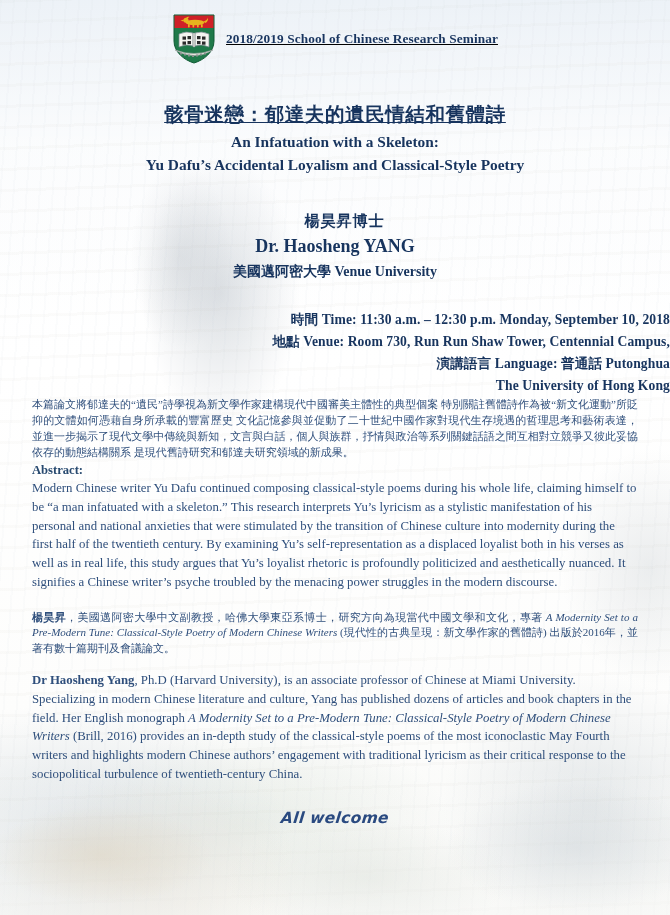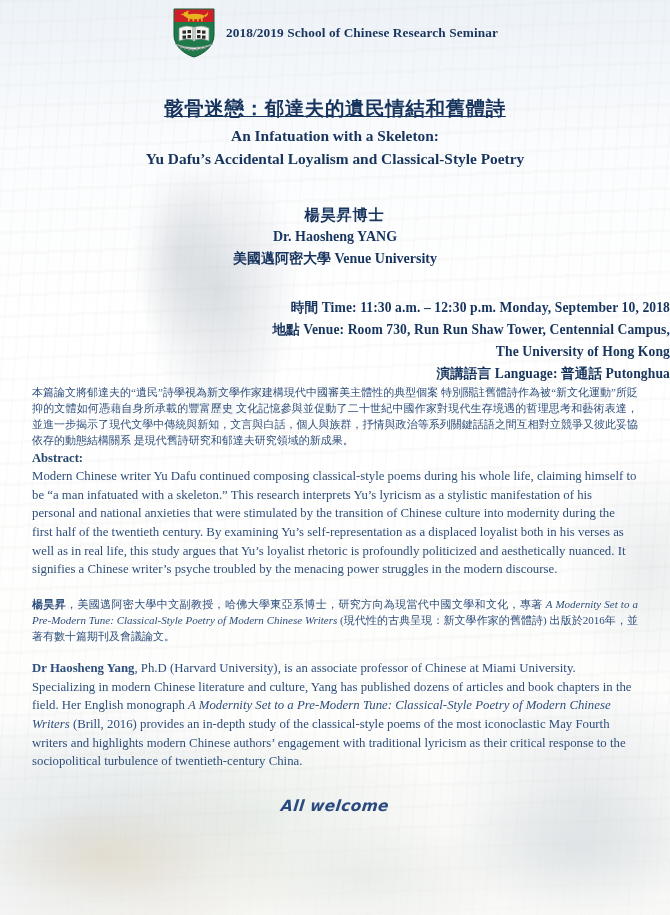--- a/index.html
+++ b/index.html
@@ -68,21 +68,23 @@
     height: 915px;
     box-sizing: border-box;
   }
 
   
   .header {
     display: flex;
     align-items: center;
     justify-content: center;
     gap: 10px;
+    padding-top: 6px;
     height: 66px;
+    text-decoration: underline;
   }
   .crest {
     width: 44px;
     height: 52px;
     flex: 0 0 auto;
   }
   .header-title {
     font-size: 13.3px;
     font-weight: bold;
     color: #19355f;
@@ -124,21 +126,21 @@
   }
   .speaker-zh {
     font-size: 15.2px;
     font-weight: bold;
     color: #17345e;
     letter-spacing: 0.8px;
     line-height: 1.55;
     padding-left: 19px;
   }
   .speaker-en {
-    font-size: 14px;
+    font-size: 18px;
     font-weight: bold;
     color: #17345e;
     line-height: 1.6;
   }
   .speaker-aff {
     font-size: 14px;
     font-weight: bold;
     color: #17345e;
     line-height: 1.6;
   }
@@ -277,22 +279,22 @@
 
     <div class="speaker-block">
       <div class="speaker-zh">楊昊昇博士</div>
       <div class="speaker-en">Dr. Haosheng YANG</div>
       <div class="speaker-aff">美國邁阿密大學 Venue University</div>
     </div>
 
     <div class="details-block">
       <div class="details-line">時間 Time: 11:30 a.m. – 12:30 p.m. Monday, September 10, 2018</div>
       <div class="details-line">地點 Venue: Room 730, Run Run Shaw Tower, Centennial Campus,</div>
+      <div class="details-line">演講語言 Language:  普通話 Putonghua</div>
       <div class="details-line">The University of Hong Kong</div>
-      <div class="details-line">演講語言 Language:  普通話 Putonghua</div>
     </div>
 
     <div class="body-block">
 
       <div class="para-zh">本篇論文將郁達夫的“遺民”詩學視為新文學作家建構現代中國審美主體性的典型個案 特別關註舊體詩作為被“新文化運動”所貶抑的文體如何憑藉自身所承載的豐富歷史 文化記憶參與並促動了二十世紀中國作家對現代生存境遇的哲理思考和藝術表達，並進一步揭示了現代文學中傳統與新知，文言與白話，個人與族群，抒情與政治等系列關鍵話語之間互相對立競爭又彼此妥協依存的動態結構關系 是現代舊詩研究和郁達夫研究領域的新成果。</div>
 
       <div class="sec-heading abstract-en-head">Abstract:</div>
       <div class="para-en abstract-en">Modern Chinese writer Yu Dafu continued composing classical-style poems during his whole life, claiming himself to be “a man infatuated with a skeleton.” This research interprets Yu’s lyricism as a stylistic manifestation of his personal and national anxieties that were stimulated by the transition of Chinese culture into modernity during the first half of the twentieth century. By examining Yu’s self-representation as a displaced loyalist both in his verses as well as in real life, this study argues that Yu’s loyalist rhetoric is profoundly politicized and aesthetically nuanced. It signifies a Chinese writer’s psyche troubled by the menacing power struggles in the modern discourse.</div>
 
       <div class="para-zh bio-zh"><span class="bold">楊昊昇</span><span>，美國邁阿密大學中文副教授，哈佛大學東亞系博士，研究方向為現當代中國文學和文化，專著 </span><span class="it">A Modernity Set to a Pre-Modern Tune: Classical-Style Poetry of Modern Chinese Writers</span><span> (現代性的古典呈現：新文學作家的舊體詩) 出版於2016年，並著有數十篇期刊及會議論文。</span></div>

